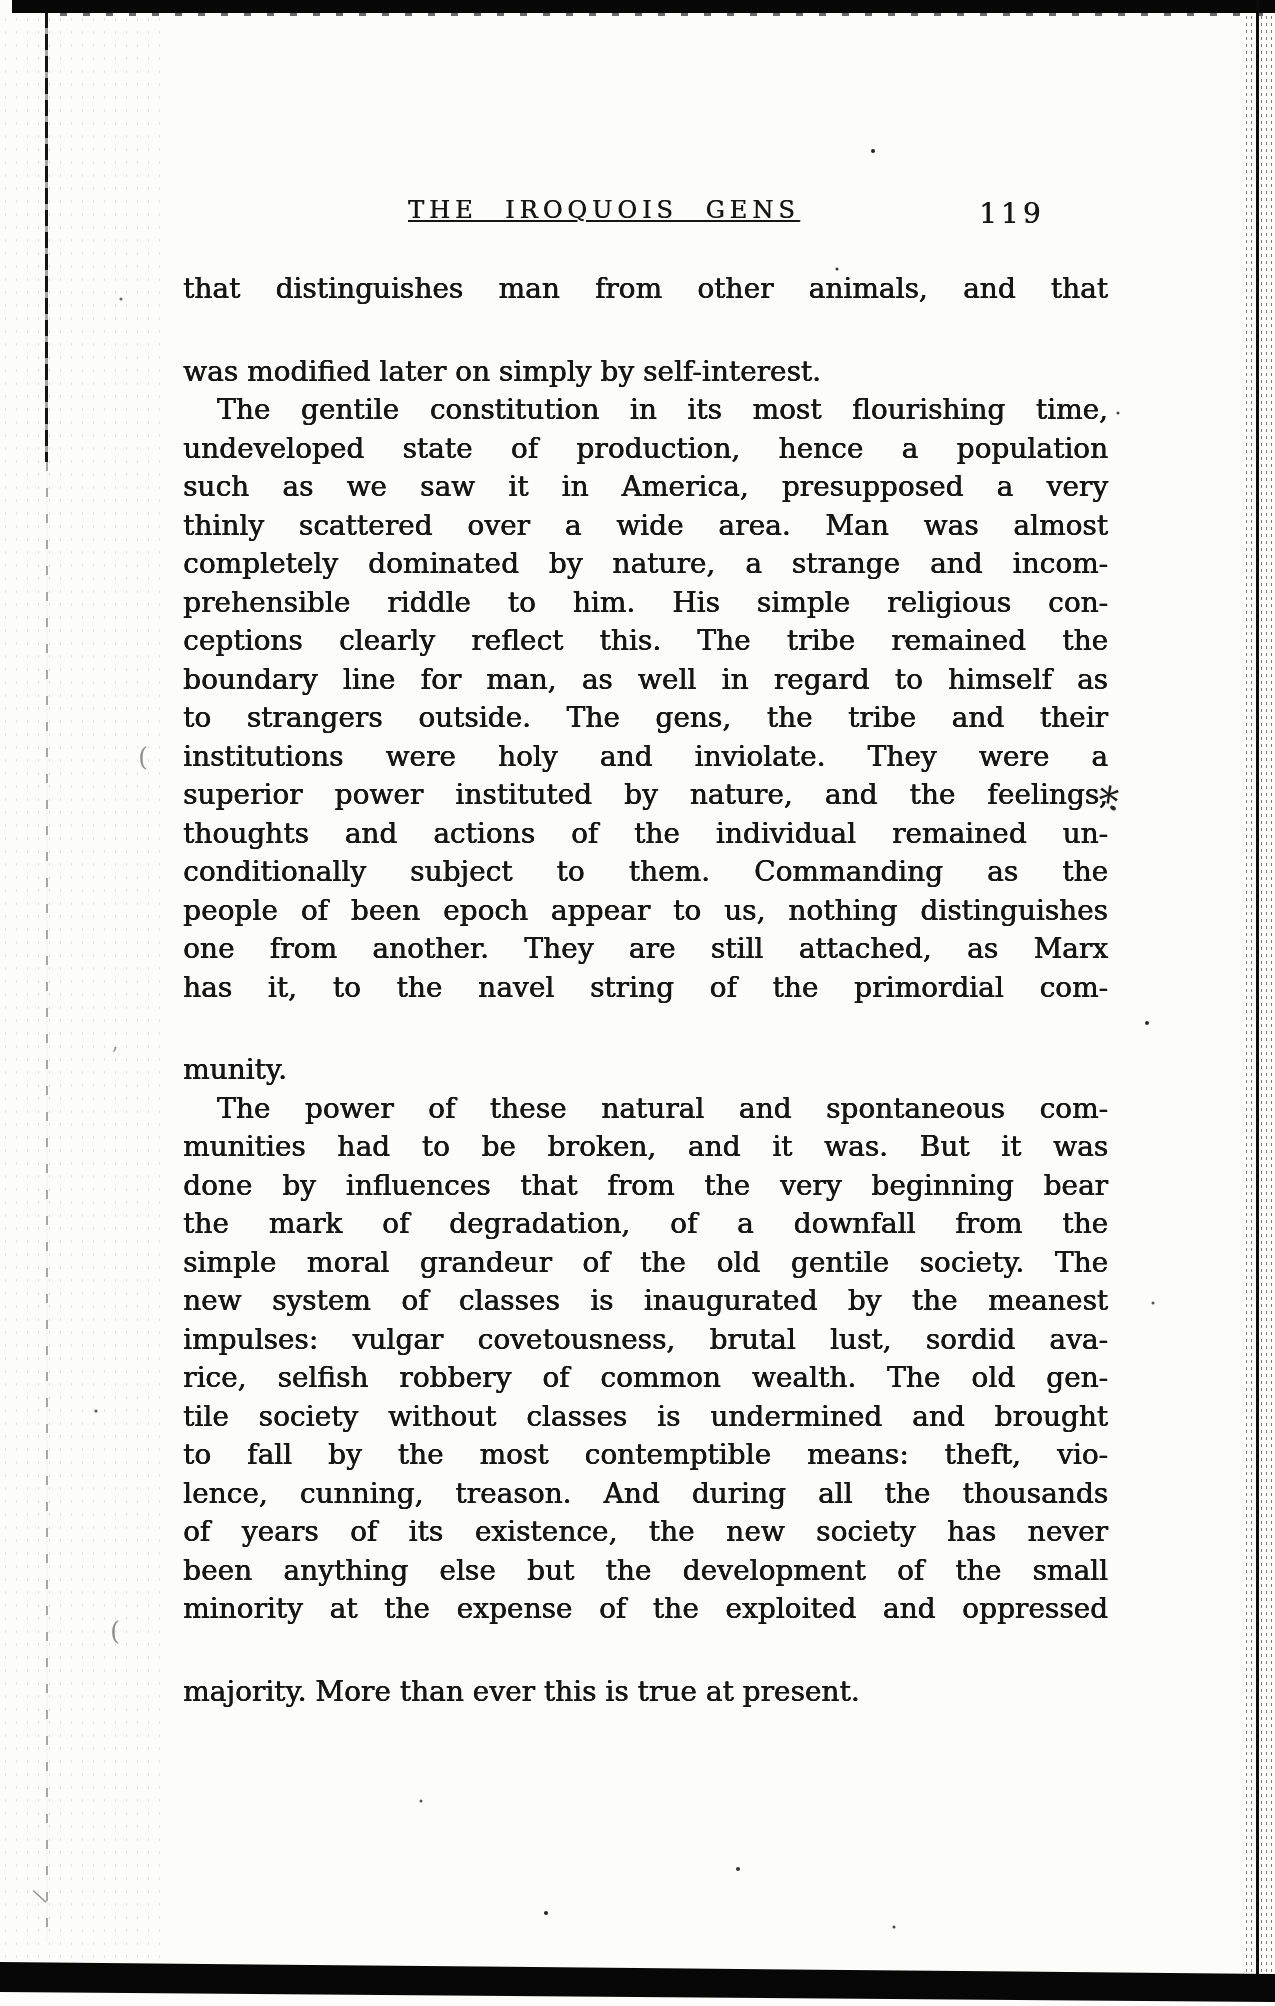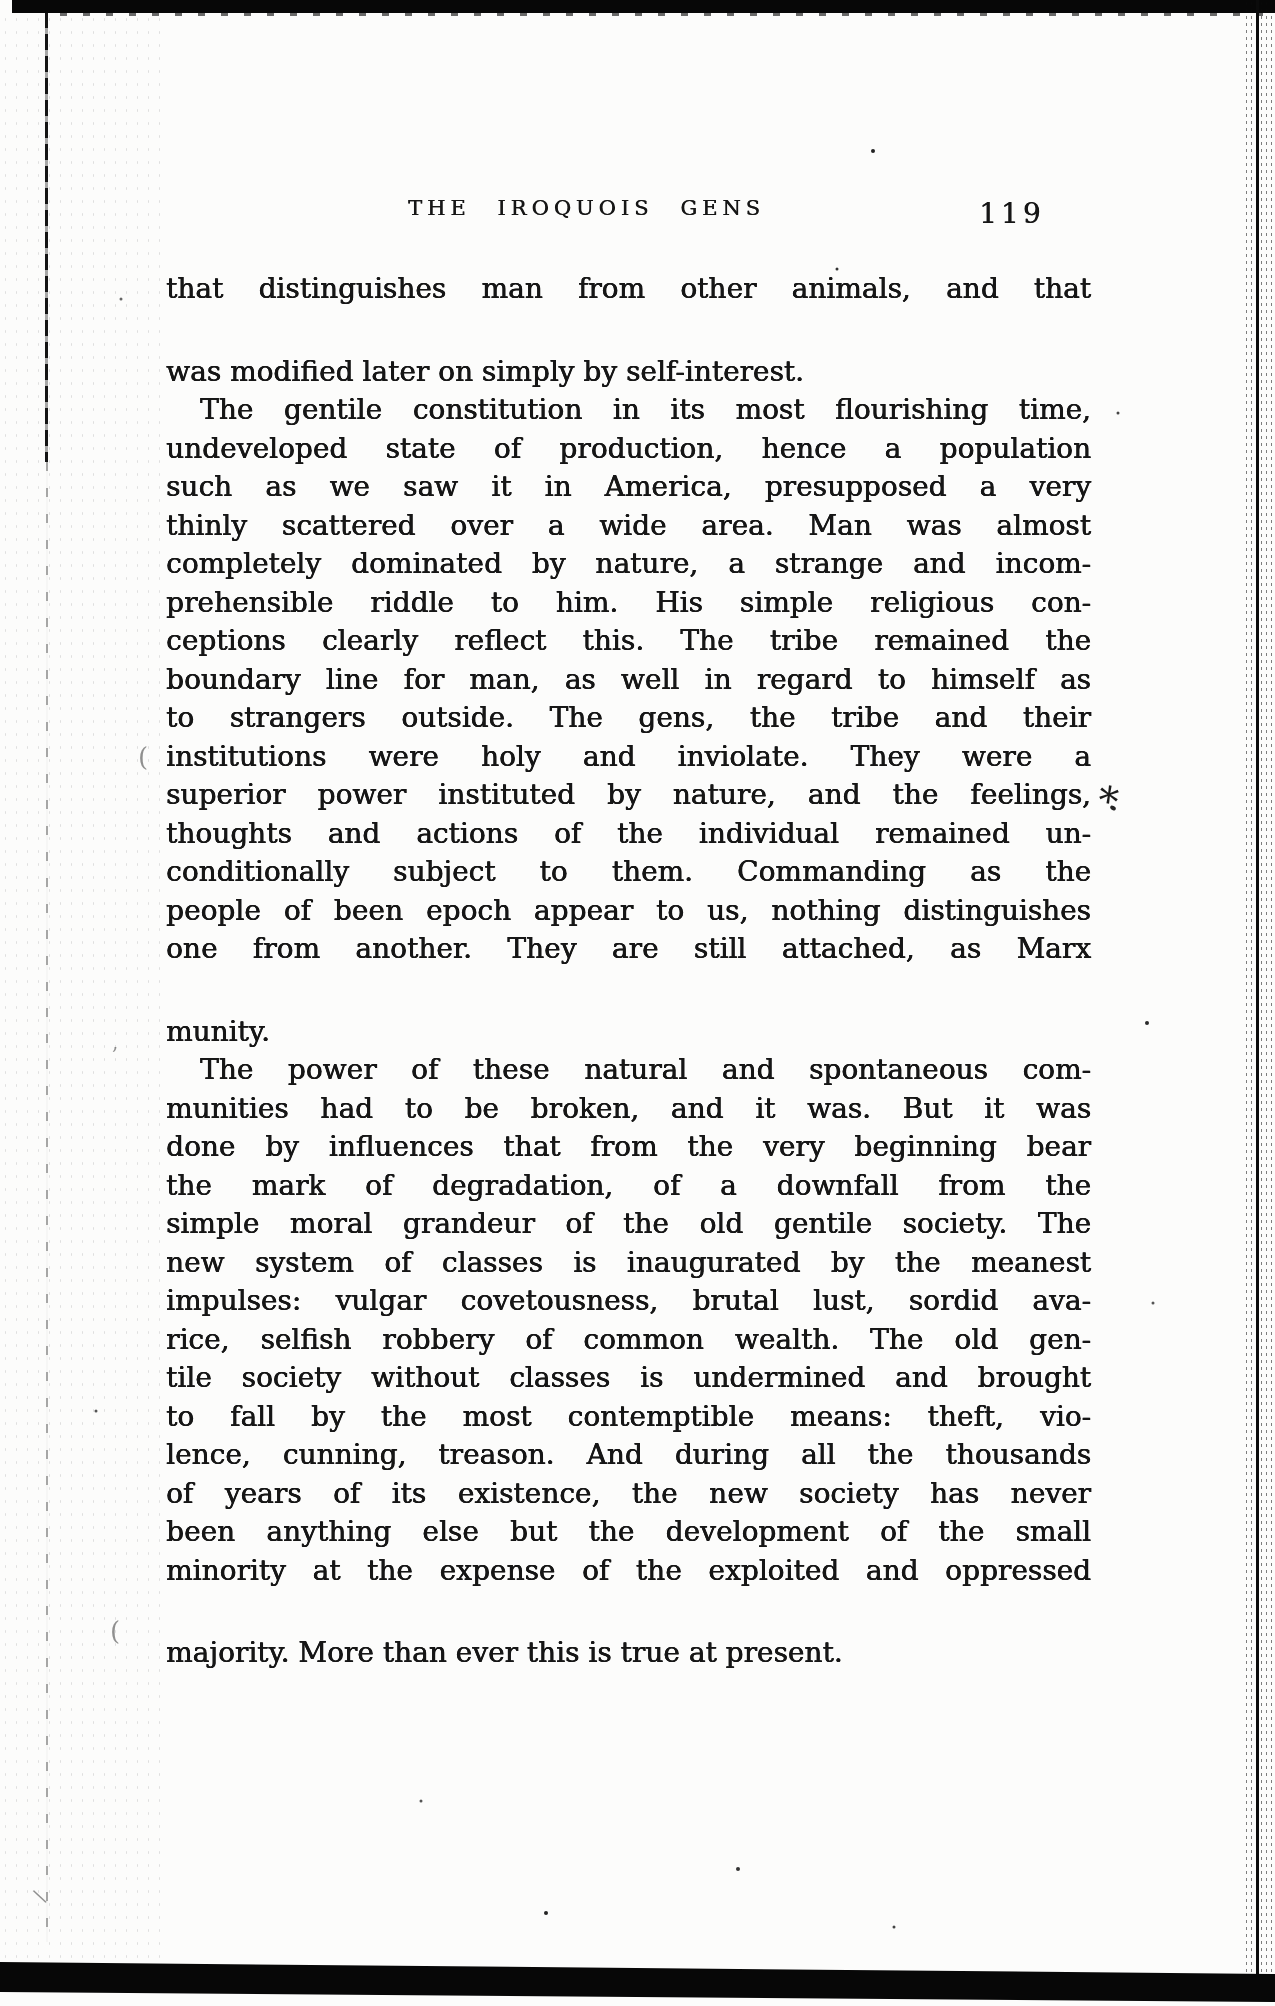--- a/index.html
+++ b/index.html
@@ -50,33 +50,34 @@
     opacity: .55;
   }
   .right-edge-line {
     position: absolute; left: 1256px; top: 0; width: 3px; height: 1990px;
     background: #0b0b0b;
   }
 
   
   .running-title {
     position: absolute; left: 408px; top: 196px;
-    font-size: 21px; letter-spacing: 5px; word-spacing: 15px;
+    font-size: 24px; letter-spacing: 5px; word-spacing: 15px;
     text-shadow: .5px 0 0 currentColor;
     white-space: nowrap;
+    text-decoration: underline;
   }
   .page-number {
     position: absolute; left: 979px; top: 197px;
     font-size: 28px; letter-spacing: 4px;
     text-shadow: .5px 0 0 currentColor;
   }
 
   
   .body-text {
-    position: absolute; left: 166px; top: 270px; width: 925px;
+    position: absolute; left: 183px; top: 270px; width: 925px;
     font-size: 28px;
     text-shadow: .5px 0 0 currentColor, 0 .3px 0 currentColor;
   }
   .line { line-height: 38.5px; white-space: normal; }
   .just { text-align: justify; text-align-last: justify; }
   .last { text-align: left; margin-top: 44px; }
   .indent { text-indent: 34px; }
 
   
   .margin-mark {
@@ -150,20 +151,21 @@
       <div class="line just">prehensible riddle to him. His simple religious con-</div>
       <div class="line just">ceptions clearly reflect this. The tribe remained the</div>
       <div class="line just">boundary line for man, as well in regard to himself as</div>
       <div class="line just">to strangers outside. The gens, the tribe and their</div>
       <div class="line just">institutions were holy and inviolate. They were a</div>
       <div class="line just">superior power instituted by nature, and the feelings,</div>
       <div class="line just">thoughts and actions of the individual remained un-</div>
       <div class="line just">conditionally subject to them. Commanding as the</div>
       <div class="line just">people of been epoch appear to us, nothing distinguishes</div>
       <div class="line just">one from another. They are still attached, as Marx</div>
+      <div class="line just">has it, to the navel string of the primordial com-</div>
       <div class="line last">munity.</div>
       <div class="line just indent">The power of these natural and spontaneous com-</div>
       <div class="line just">munities had to be broken, and it was. But it was</div>
       <div class="line just">done by influences that from the very beginning bear</div>
       <div class="line just">the mark of degradation, of a downfall from the</div>
       <div class="line just">simple moral grandeur of the old gentile society. The</div>
       <div class="line just">new system of classes is inaugurated by the meanest</div>
       <div class="line just">impulses: vulgar covetousness, brutal lust, sordid ava-</div>
       <div class="line just">rice, selfish robbery of common wealth. The old gen-</div>
       <div class="line just">tile society without classes is undermined and brought</div>

